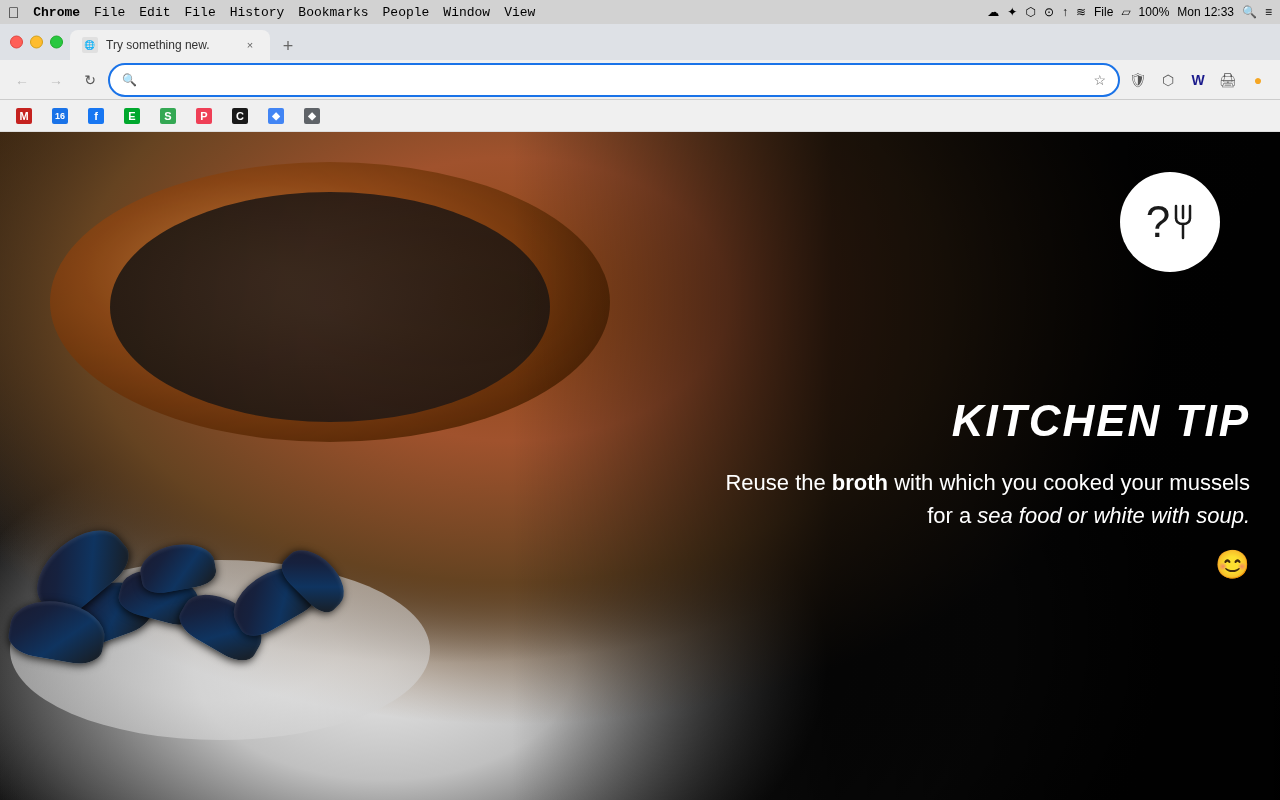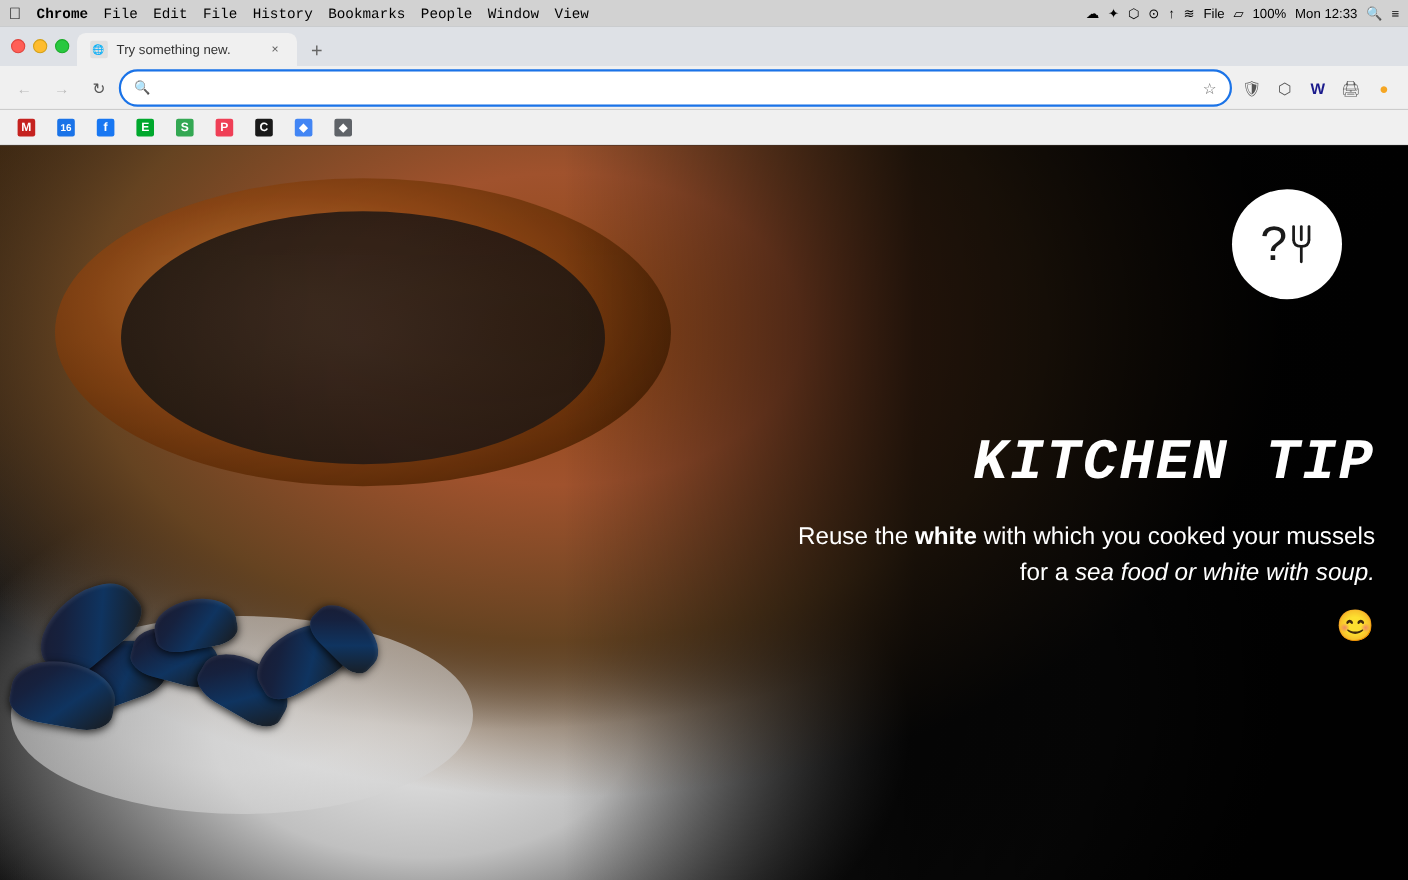--- a/index.html
+++ b/index.html
@@ -225,27 +225,27 @@
     
     .hero-text {
       position: absolute;
       right: 30px;
       top: 50%;
       transform: translateY(-50%);
       text-align: right;
       max-width: 620px;
     }
     .kitchen-tip-title {
-      font-size: 52px;
+      font-size: 44px;
       font-weight: 900;
       color: white;
       font-style: italic;
       letter-spacing: 2px;
       margin-bottom: 20px;
-      font-family: Liberation Mono, monospace;
+      font-family: Liberation Sans, sans-serif;
       margin-top: 45px;
     }
     .hero-description {
       font-size: 22px;
       color: white;
       line-height: 1.5;
       font-family: -apple-system, BlinkMacSystemFont, sans-serif;
     }
     .hero-description .highlight-bold {
       font-weight: 900;
@@ -452,21 +452,21 @@
               <path d="M4 14 Q4 20 11 20 Q18 20 18 14" stroke="#1a1a1a" stroke-width="2.5" fill="none"></path>
               <line x1="11" y1="20" x2="11" y2="34" stroke="#1a1a1a" stroke-width="2.5" stroke-linecap="round"></line>
             </svg>
           </div>
         </div>
       </div>
 
       <div class="hero-text">
         <div class="kitchen-tip-title">KITCHEN TIP</div>
         <div class="hero-description">
-          <span>Reuse the </span><span class="highlight-bold">white</span><span> with which you cooked your mussels</span><br>
+          <span>Reuse the </span><span class="highlight-bold">broth</span><span> with which you cooked your mussels</span><br>
           <span>for a </span><span class="highlight-italic">sea food or white with soup.</span>
         </div>
         <span class="emoji-smile">😊</span>
       </div>
     </div>
 
   </div>
 </div>
 
 </body></html>

